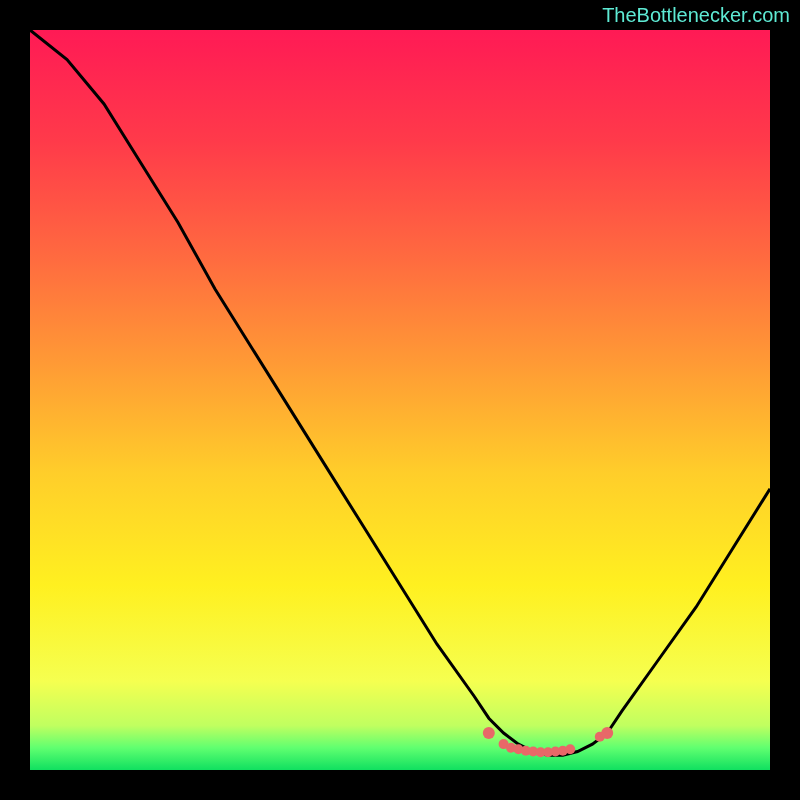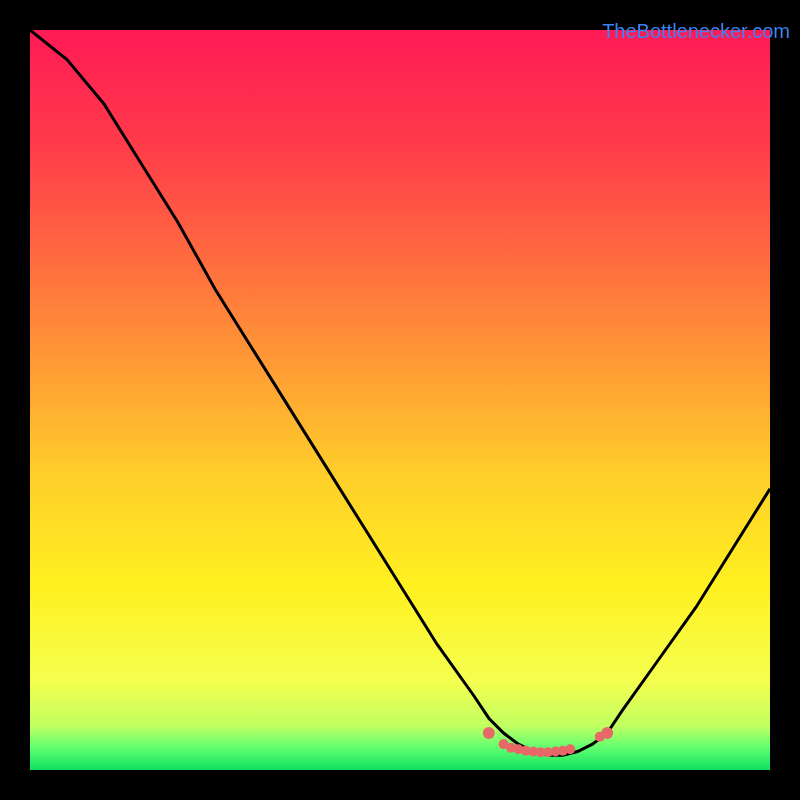--- a/index.html
+++ b/index.html
@@ -7,23 +7,23 @@
   padding: 0;
   background: #000;
   width: 800px;
   height: 800px;
   overflow: hidden;
   position: relative;
   font-family: Arial, sans-serif;
 }
 .watermark {
   position: absolute;
-  top: 20px;
+  top: 4px;
   right: 10px;
-  color: #3b82f6;
+  color: #5eead4;
   font-size: 20px;
   font-weight: 500;
   z-index: 10;
 }
 .chart-container {
   position: absolute;
   top: 30px;
   left: 30px;
   width: 740px;
   height: 740px;

